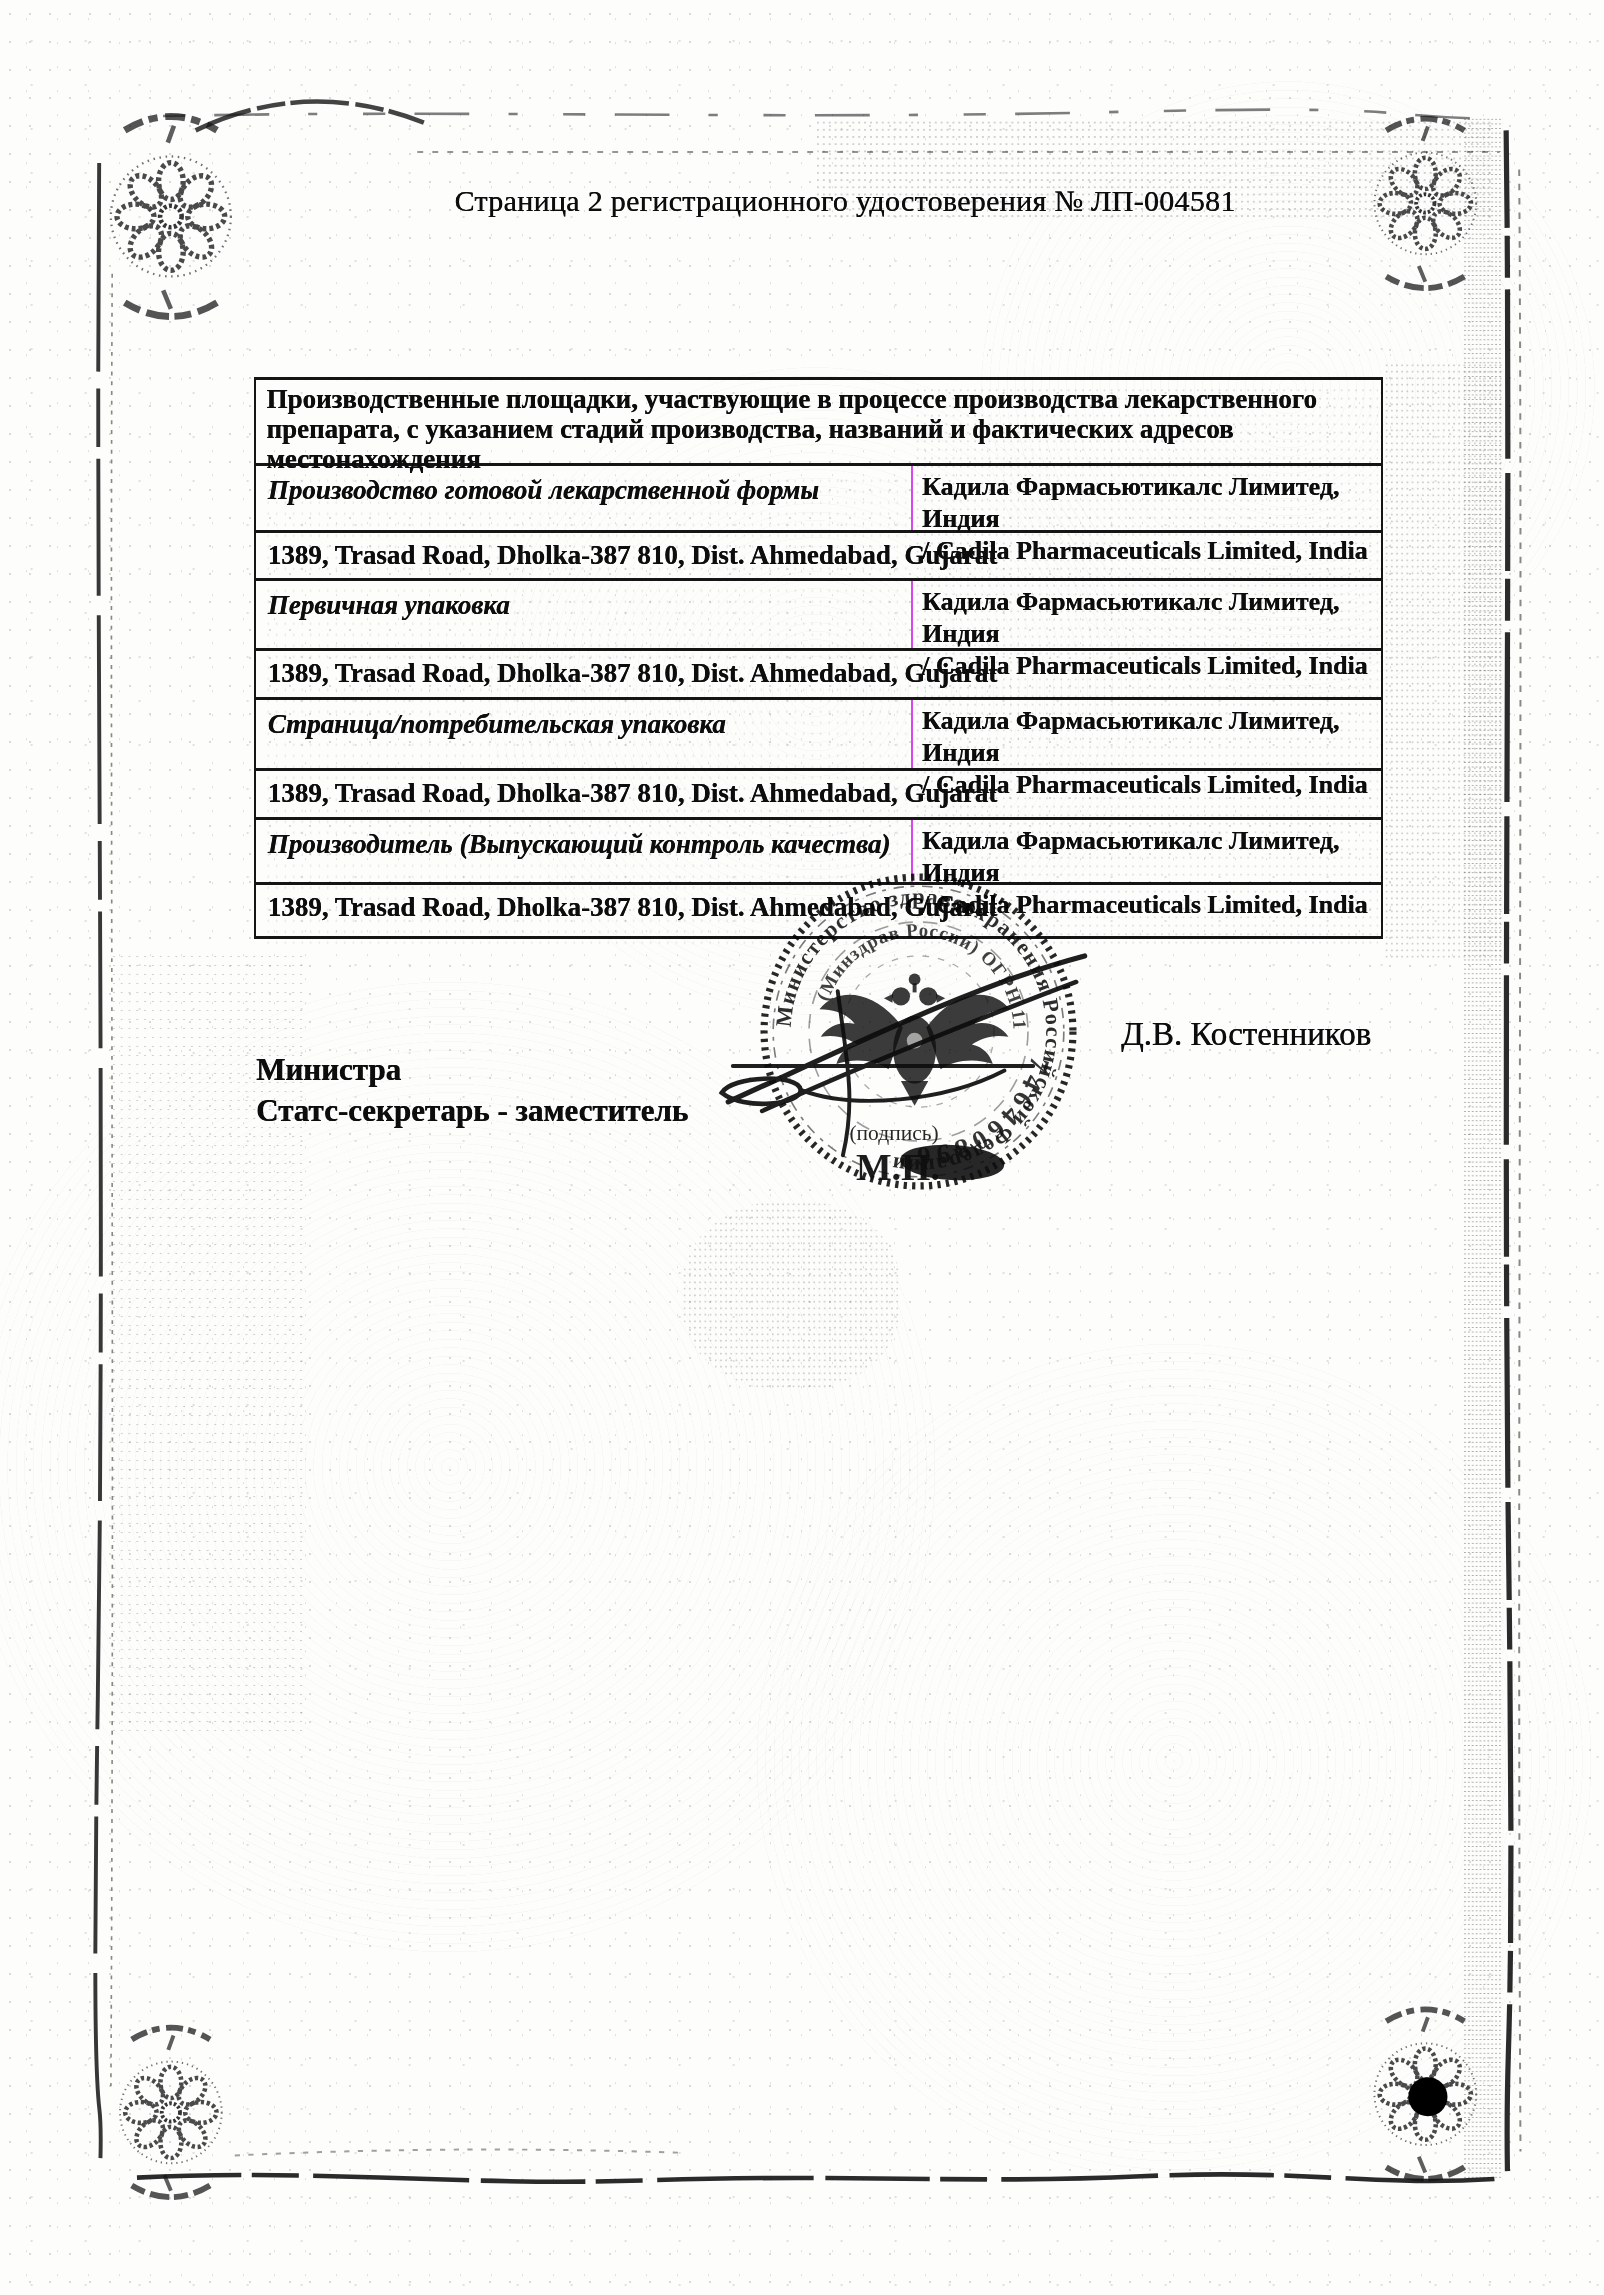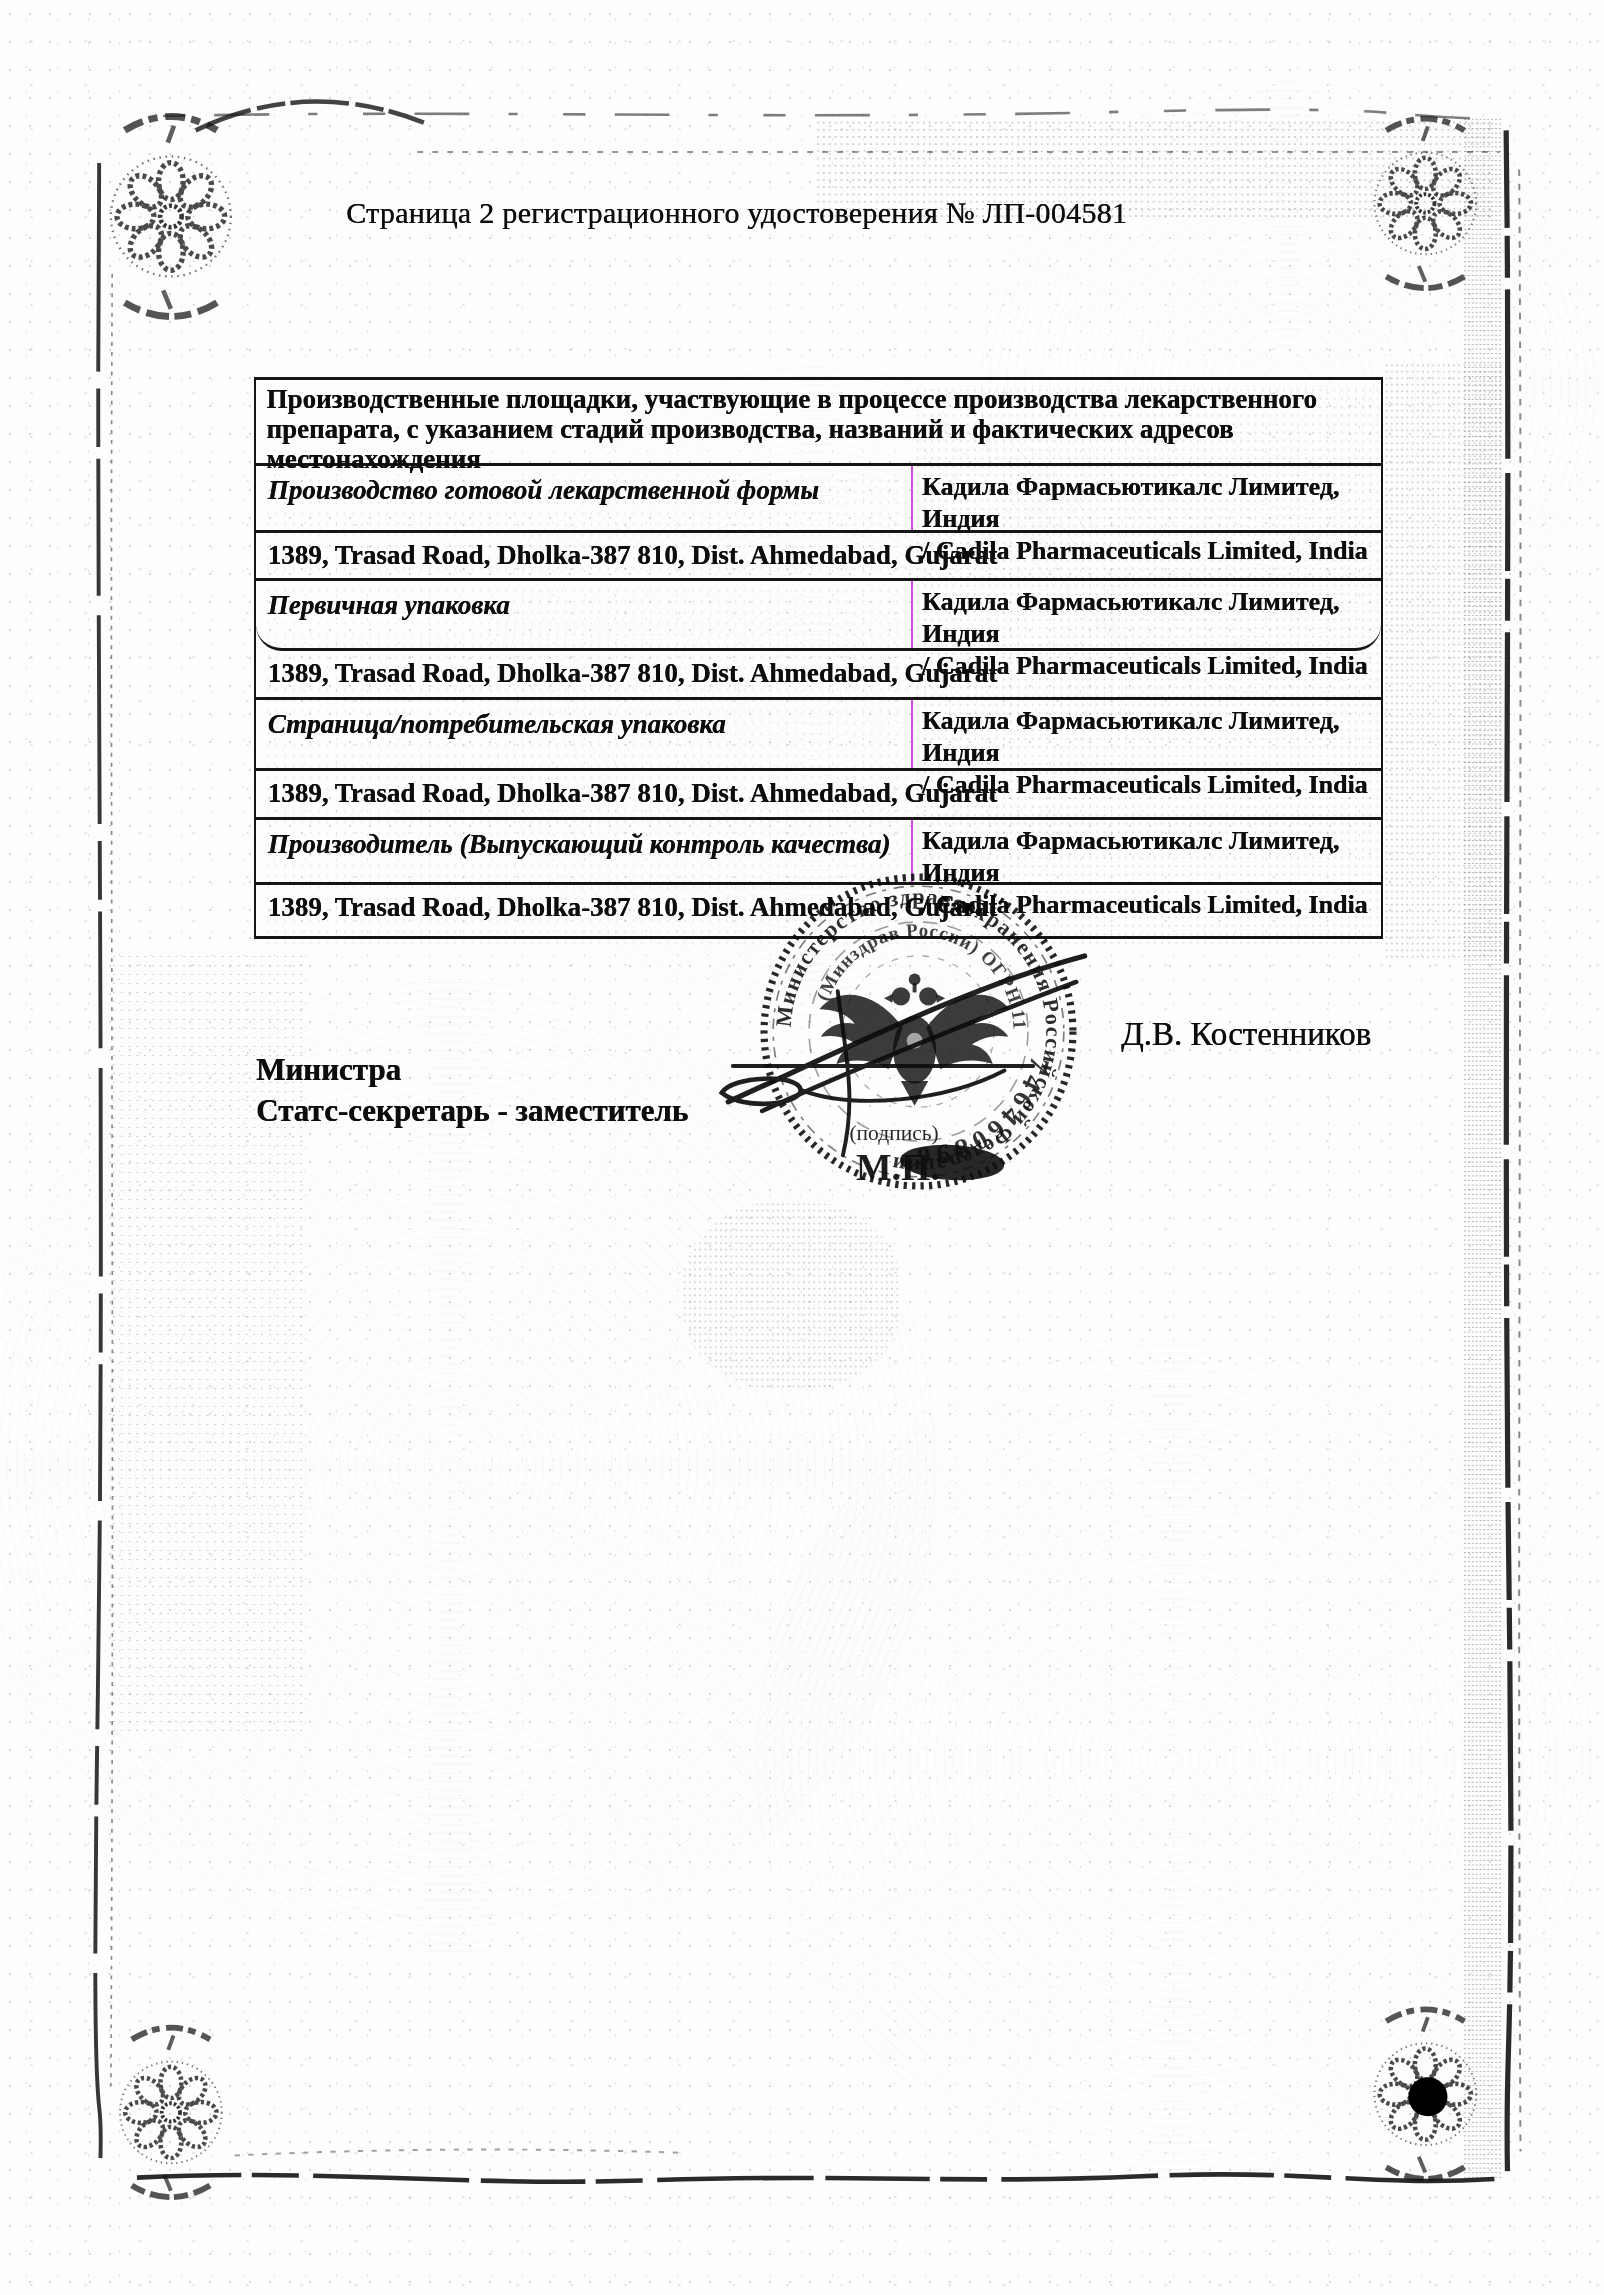--- a/index.html
+++ b/index.html
@@ -33,37 +33,37 @@
     background: radial-gradient(rgba(0,0,0,.85) 0.7px, transparent 0.9px) 0 0/5.2px 6.5px; opacity:.26;}
   .patch-leftsig{ left:110px; top:952px; width:196px; height:783px;
     background: radial-gradient(rgba(0,0,0,.8) 0.8px, transparent 1px) 0 0/7.8px 9px; opacity:.22;}
   .swirl{border-radius:50%;
     background: repeating-radial-gradient(circle, rgba(0,0,0,.5) 0 0.8px, transparent 0.8px 8.5px);}
   .sw1{left:-39px; top:978px; width:978px; height:978px; opacity:.05;}
   .sw2{left:750px; top:1337px; width:848px; height:848px; opacity:.045;}
   .sw3{left:489px; top:365px; width:652px; height:652px; opacity:.05;}
   .sw4{left:978px; top:78px; width:620px; height:620px; opacity:.05;}
   
-  .hdr{ left:346px; top:196px; width:998px; 
+  .hdr{ left:346px; top:184px; width:998px; text-align:center;
     font-size:30px; letter-spacing:0.3px; text-shadow:0.4px 0.3px 0 #0d0d0d; z-index:5;}
   
   .tbl{ left:254px; top:377px; width:1129px; border:3.9px solid #151515;
     border-left-width:2.6px; border-right-width:2.6px; box-sizing:border-box; z-index:5;
     background:transparent;}
   .trow{display:flex; border-bottom:3.3px solid #151515; box-sizing:border-box;}
   .trow.last{border-bottom:none;}
   .cap-cell{ padding:5.2px 10.4px 0; font-weight:bold; font-size:27px; line-height:1.1;
     height:83px; box-sizing:border-box; text-shadow:0.3px 0.2px 0 #0d0d0d;}
   .stage-cell{ width:657px; box-sizing:border-box; border-right:2px solid #d946ef;
     padding:9px 11.7px 0; font-style:italic; font-weight:bold; font-size:27px;
     text-shadow:0.3px 0.2px 0 #0d0d0d;}
   .comp-cell{ flex:1; padding:5.2px 2.6px 0 9px; font-weight:bold; font-size:26px; line-height:1.22;
     text-shadow:0.3px 0.2px 0 #0d0d0d;}
   .h-stage1{height:67px;} .h-addr1{height:48px;}
-  .h-stage2{height:70px;border-radius:26px;} .h-addr2{height:49px;}
+  .h-stage2{height:70px;} .h-addr2{height:49px;}
   .h-stage3{height:71px;} .h-addr3{height:49px;}
   .h-stage4{height:65px;} .h-addr4{height:51px;}
   .addr-cell{ width:100%; padding:6.5px 11.7px 0; font-weight:bold; font-size:27px;
     box-sizing:border-box; text-shadow:0.3px 0.2px 0 #0d0d0d;font-family:Liberation Serif, serif;}
   
   .sig-left{ left:256px; top:1049px; width:496px; font-weight:bold; font-size:31px;
     line-height:1.33; z-index:5; text-shadow:0.5px 0.3px 0 #0d0d0d;}
   .sig-name{ left:1109px; top:1016px; width:274px; font-weight:normal; font-size:33px;
     z-index:5; text-shadow:0.5px 0.3px 0 #0d0d0d;text-align:center;}
   svg text{font-family:"Liberation Serif","DejaVu Serif",serif;}

